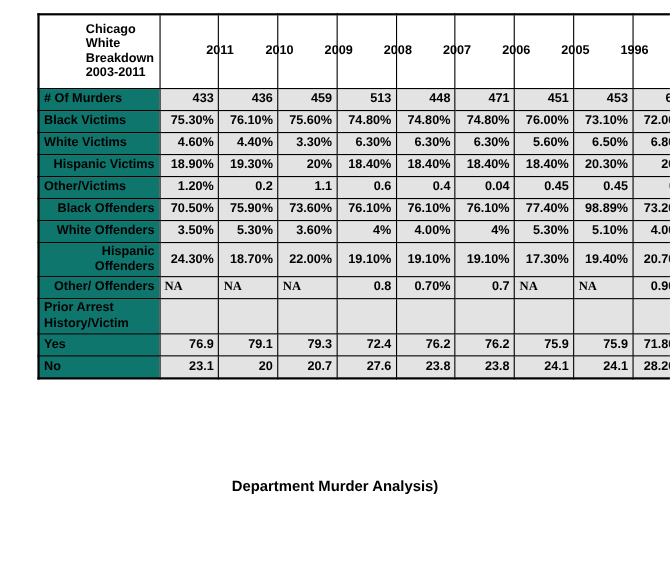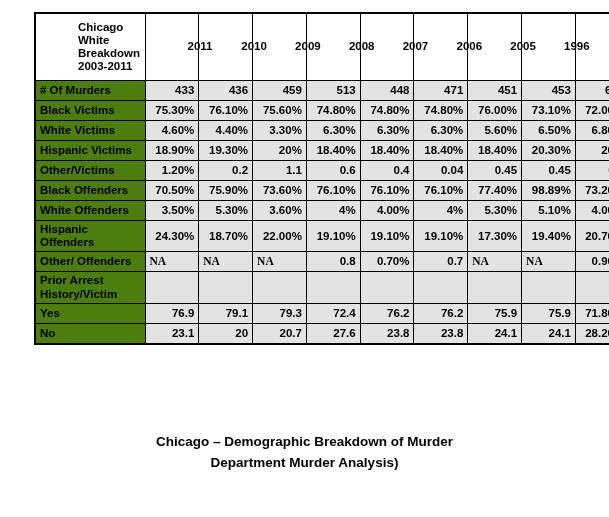--- a/index.html
+++ b/index.html
@@ -41,21 +41,21 @@
     height: 15px;
     vertical-align: middle;
     line-height: 1.15;
   }
   
   col.c0 { width: 110px; }
   col.cn { width: 53.8px; }
 
   td.label {
     text-align: left;
-    background: #4d7c0f;
+    background: #0f766e;
   }
   td.num {
     text-align: right;
     background: #e3e3e3;
   }
   td.num.na {
     text-align: left;
     font-family: Liberation Serif, serif;
   }
   td.head-year {
@@ -67,20 +67,21 @@
     padding-left: 42px;
   }
   td.title-cell {
     vertical-align: top;
     text-align: left;
     background: #ffffff;
     line-height: 1.35;
   }
   td.tall {
     height: 30px;
+    text-align: right;
   }
   td.prior-label {
     height: 30px;
     vertical-align: top;
   }
   td.prior-blank {
     background: #e3e3e3;
   }
   .caption {
     position: absolute;
@@ -286,17 +287,16 @@
           <td class="num">23.8</td>
           <td class="num">24.1</td>
           <td class="num">24.1</td>
           <td class="num">28.20%</td>
         </tr>
       </tbody>
     </table>
   </div>
 
   <div class="caption">
-    <div>Chicago – Demographic Breakdown of Murder</div>
     <div>Department Murder Analysis)</div>
   </div>
 
 </div>
 
 </body></html>

